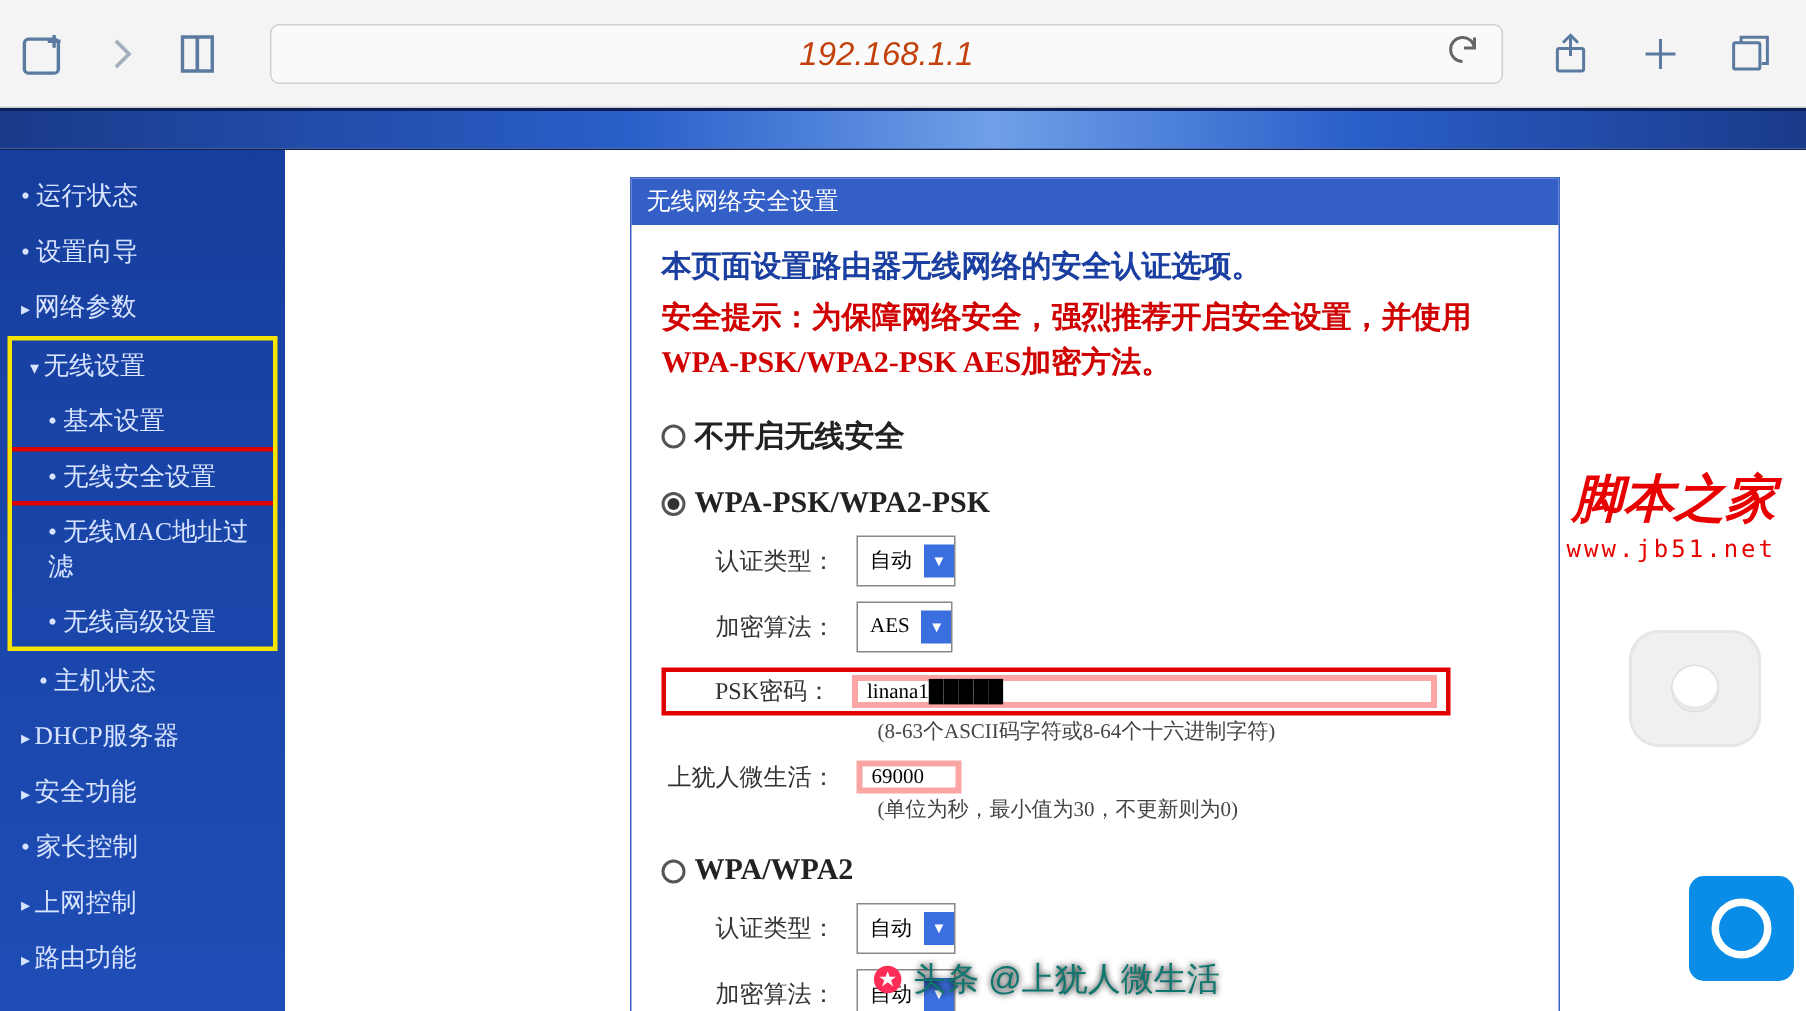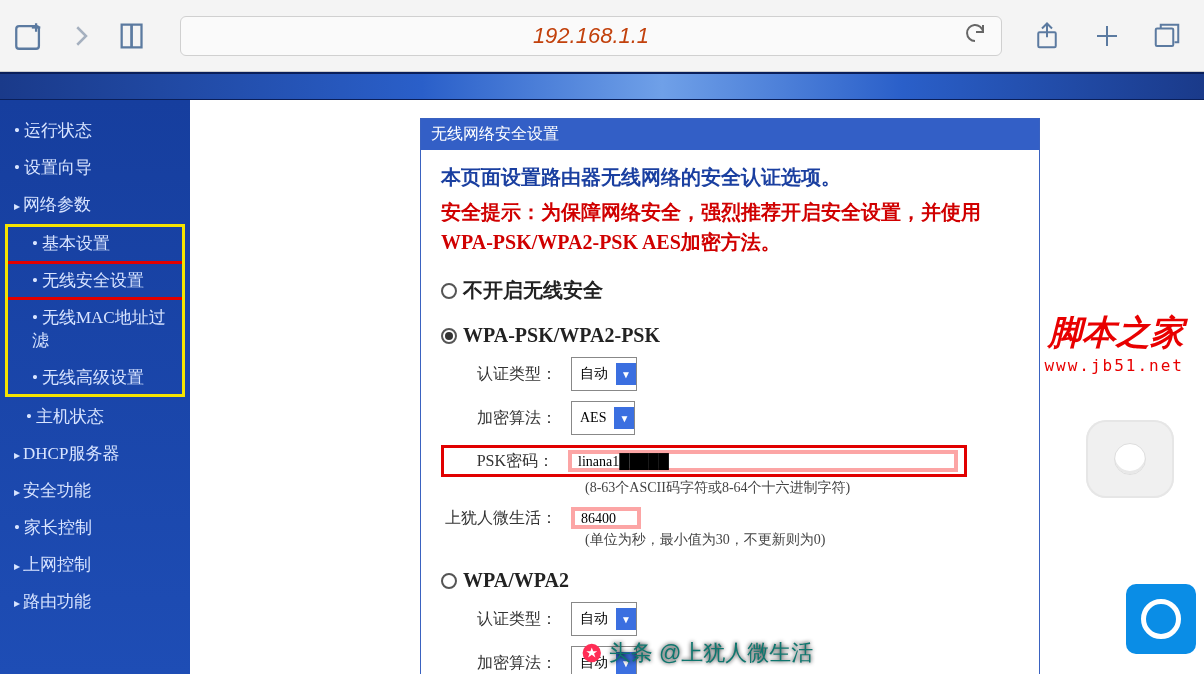--- a/index.html
+++ b/index.html
@@ -114,20 +114,21 @@
 <div class="banner"></div>
 
 <div class="main">
 
   <div class="sidebar">
     <div class="sb-item"><span class="bullet">•</span><span>运行状态</span></div>
     <div class="sb-item"><span class="bullet">•</span><span>设置向导</span></div>
     <div class="sb-item parent"><span>网络参数</span></div>
 
     <div class="hiYellow" style="margin:2px 6px;">
+      <div class="sb-item parentdown"><span>无线设置</span></div>
       <div class="sb-item sub"><span class="bullet">•</span><span>基本设置</span></div>
       <div class="sb-item sub hiRed"><span class="bullet">•</span><span>无线安全设置</span></div>
       <div class="sb-item sub"><span class="bullet">•</span><span>无线MAC地址过滤</span></div>
       <div class="sb-item sub"><span class="bullet">•</span><span>无线高级设置</span></div>
     </div>
     <div class="sb-item sub"><span class="bullet">•</span><span>主机状态</span></div>
     <div class="sb-item parent"><span>DHCP服务器</span></div>
     <div class="sb-item parent"><span>安全功能</span></div>
     <div class="sb-item"><span class="bullet">•</span><span>家长控制</span></div>
     <div class="sb-item parent"><span>上网控制</span></div>
@@ -170,21 +171,21 @@
         <div class="formrow">
           <span class="pskHighlight">
             <span class="lbl" style="width:124px;">PSK密码：</span>
             <span class="txt" style="width:390px;">linana1█████</span>
           </span>
         </div>
         <div class="hint">(8-63个ASCII码字符或8-64个十六进制字符)</div>
 
         <div class="formrow">
           <span class="lbl">上犹人微生活：</span>
-          <span class="txt" style="width:70px;">86400</span>
+          <span class="txt" style="width:70px;">69000</span>
         </div>
         <div class="hint">(单位为秒，最小值为30，不更新则为0)</div>
 
         <div class="opt">
           <span class="radio"></span>
           <span>WPA/WPA2</span>
         </div>
 
         <div class="formrow">
           <span class="lbl">认证类型：</span>

